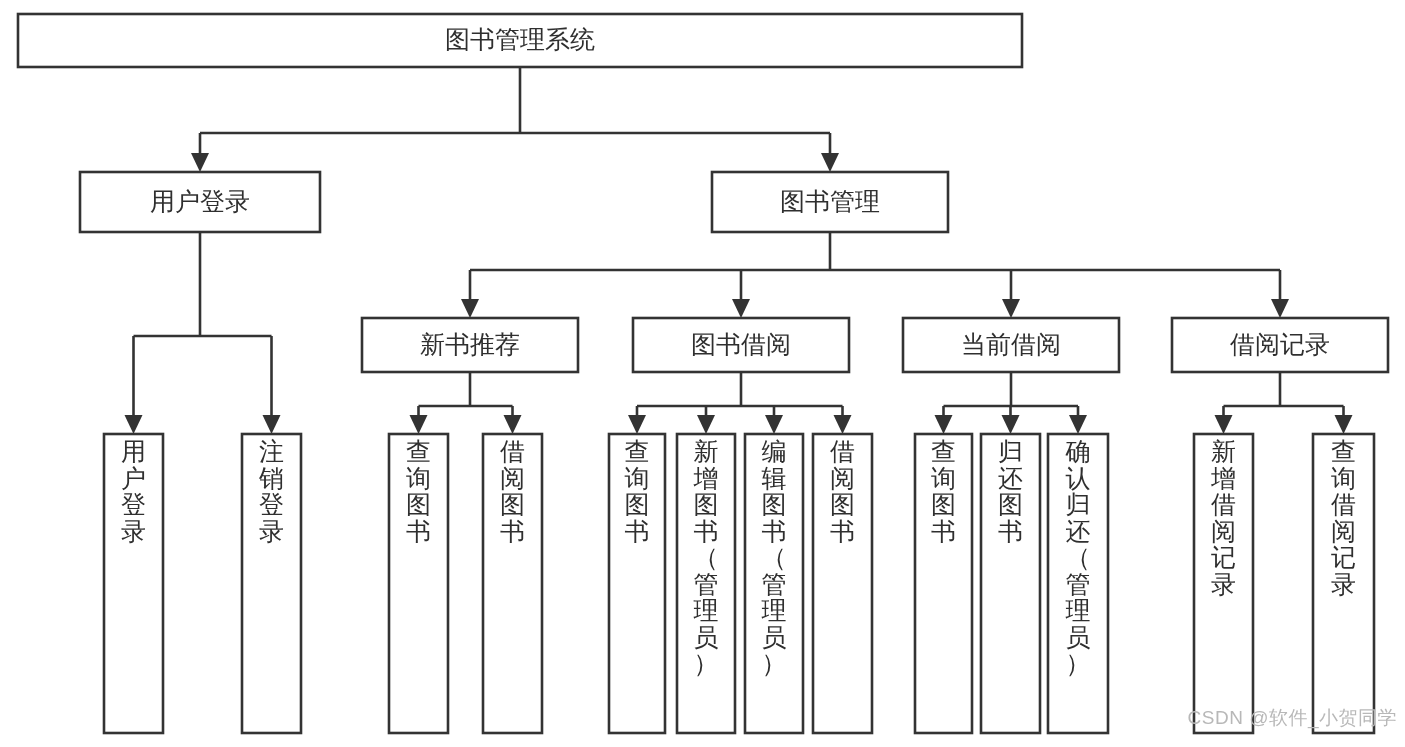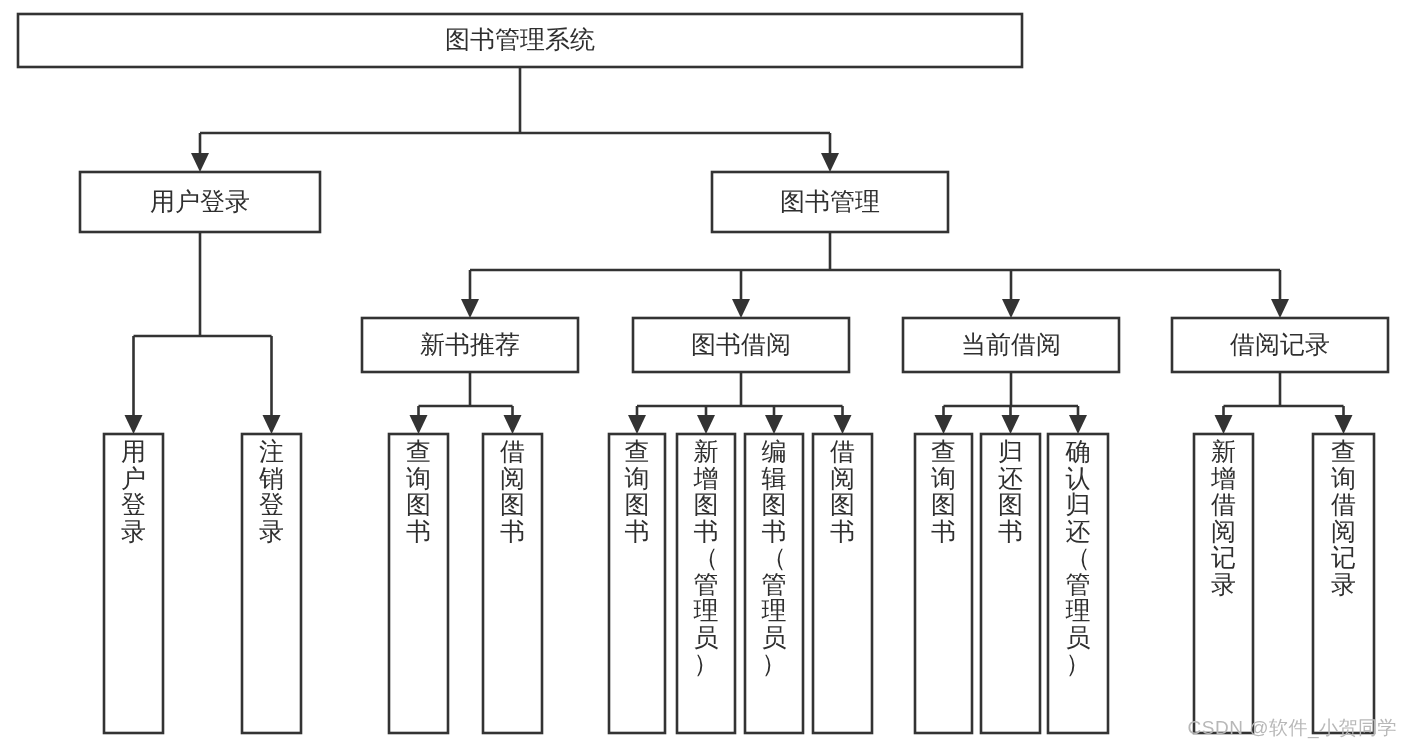--- a/index.html
+++ b/index.html
@@ -51,21 +51,21 @@
     fill: none;
     stroke-linecap: butt;
   }
   .edge-arrow {
     fill: #333333;
     stroke: none;
   }
   .watermark {
     position: absolute;
     right: 8px;
-    bottom: 6px;
+    bottom: 16px;
     font-family: "Liberation Sans", "DejaVu Sans", sans-serif;
     font-size: 19px;
     color: #b8b8b8;
     white-space: nowrap;
     letter-spacing: 0.5px;
     pointer-events: none;
   }
 </style>
 </head>
 <body>

